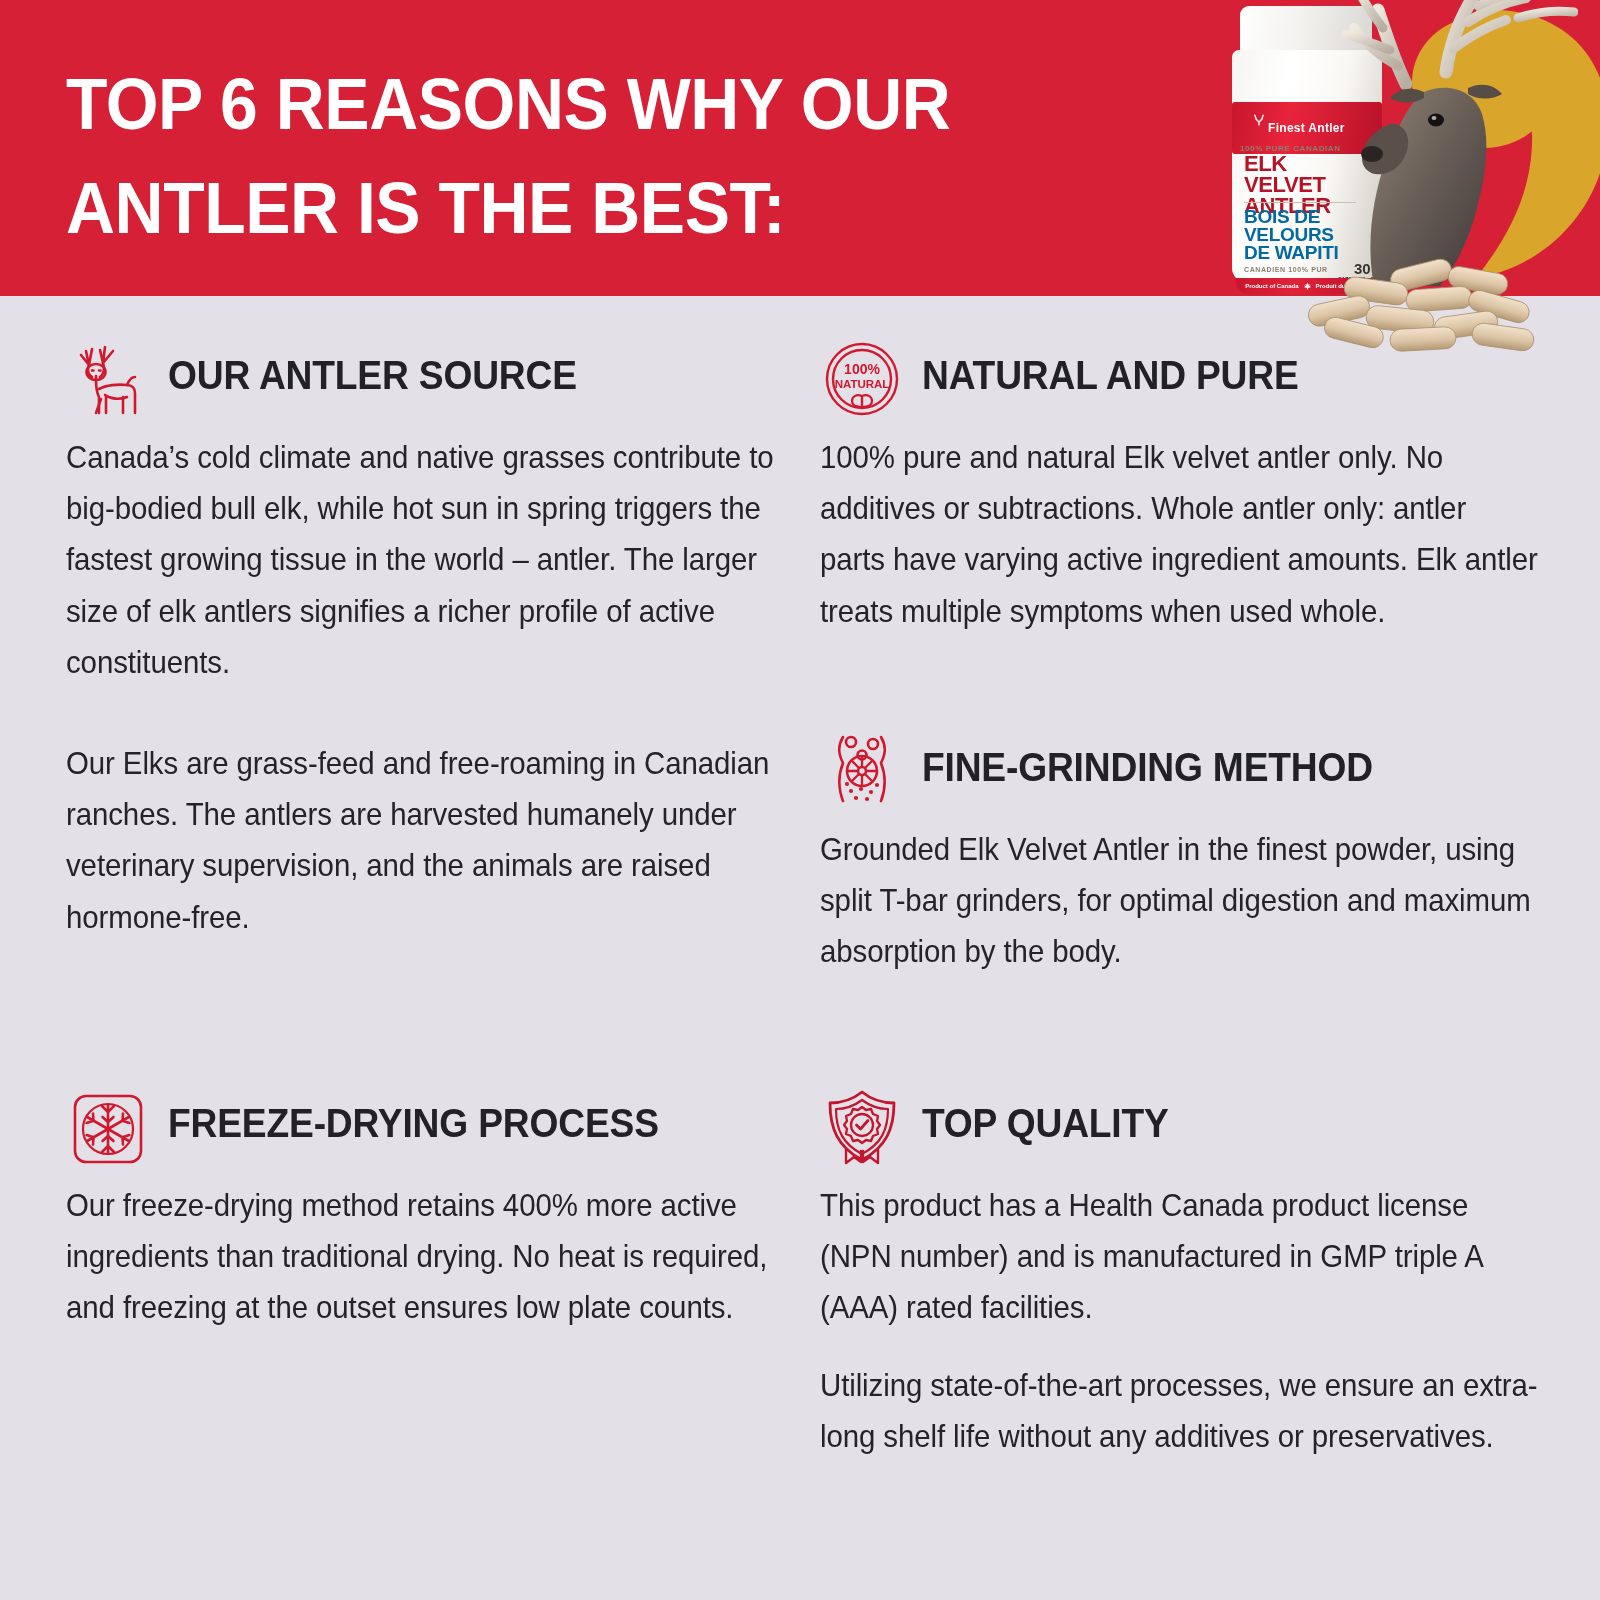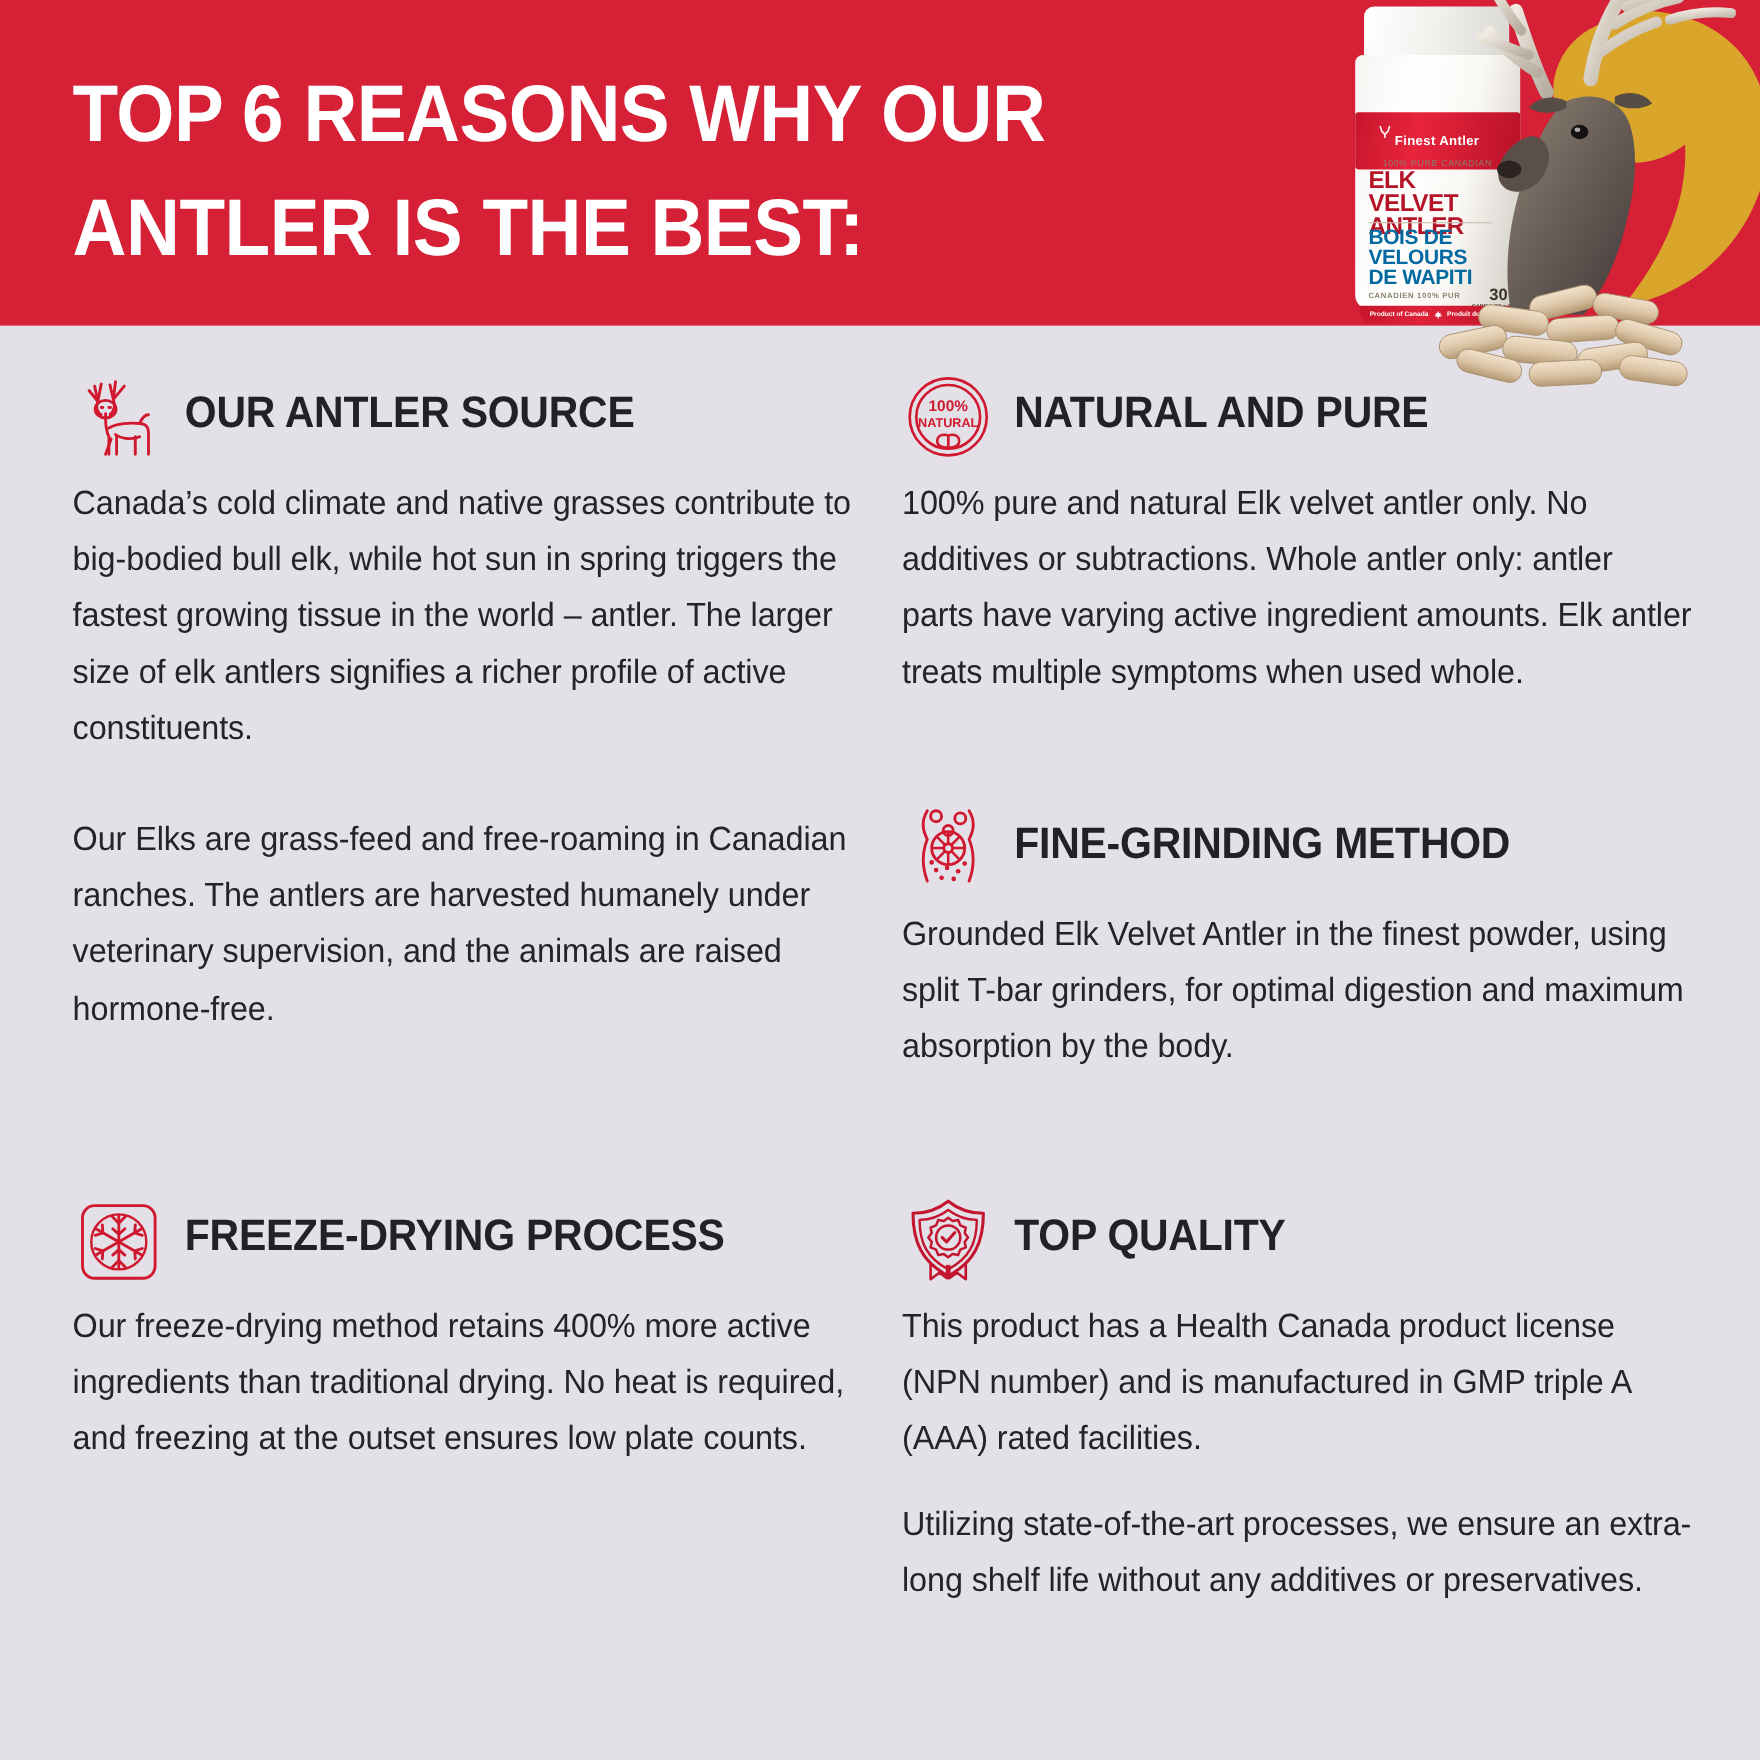--- a/index.html
+++ b/index.html
@@ -81,23 +81,23 @@
   .brand-text {
     color:#fff; font-size:12px; font-weight:bold;
     padding-left:36px; letter-spacing:0.3px;
     white-space:nowrap;
   }
   .brand-logo {
     position:absolute; left:20px; top:11px;
     width:14px; height:14px;
   }
   .bottle-sub {
-    position:absolute; left:35px; top:142px;
+    position:absolute; left:18px; top:142px;
     width:126px;
-    color:#8b7f6e; font-size:8px; letter-spacing:0.6px; font-weight:normal;
+    color:#8b7f6e; font-size:8px; letter-spacing:0.6px; font-weight:bold;
   }
   .bottle-en {
     position:absolute; left:22px; top:152px;
     width:126px;
     color:#b51428; font-size:22px; font-weight:bold; line-height:0.95;
     letter-spacing:-0.4px;
     white-space:pre-line;
   }
   .bottle-rule {
     position:absolute; left:22px; top:200px;

